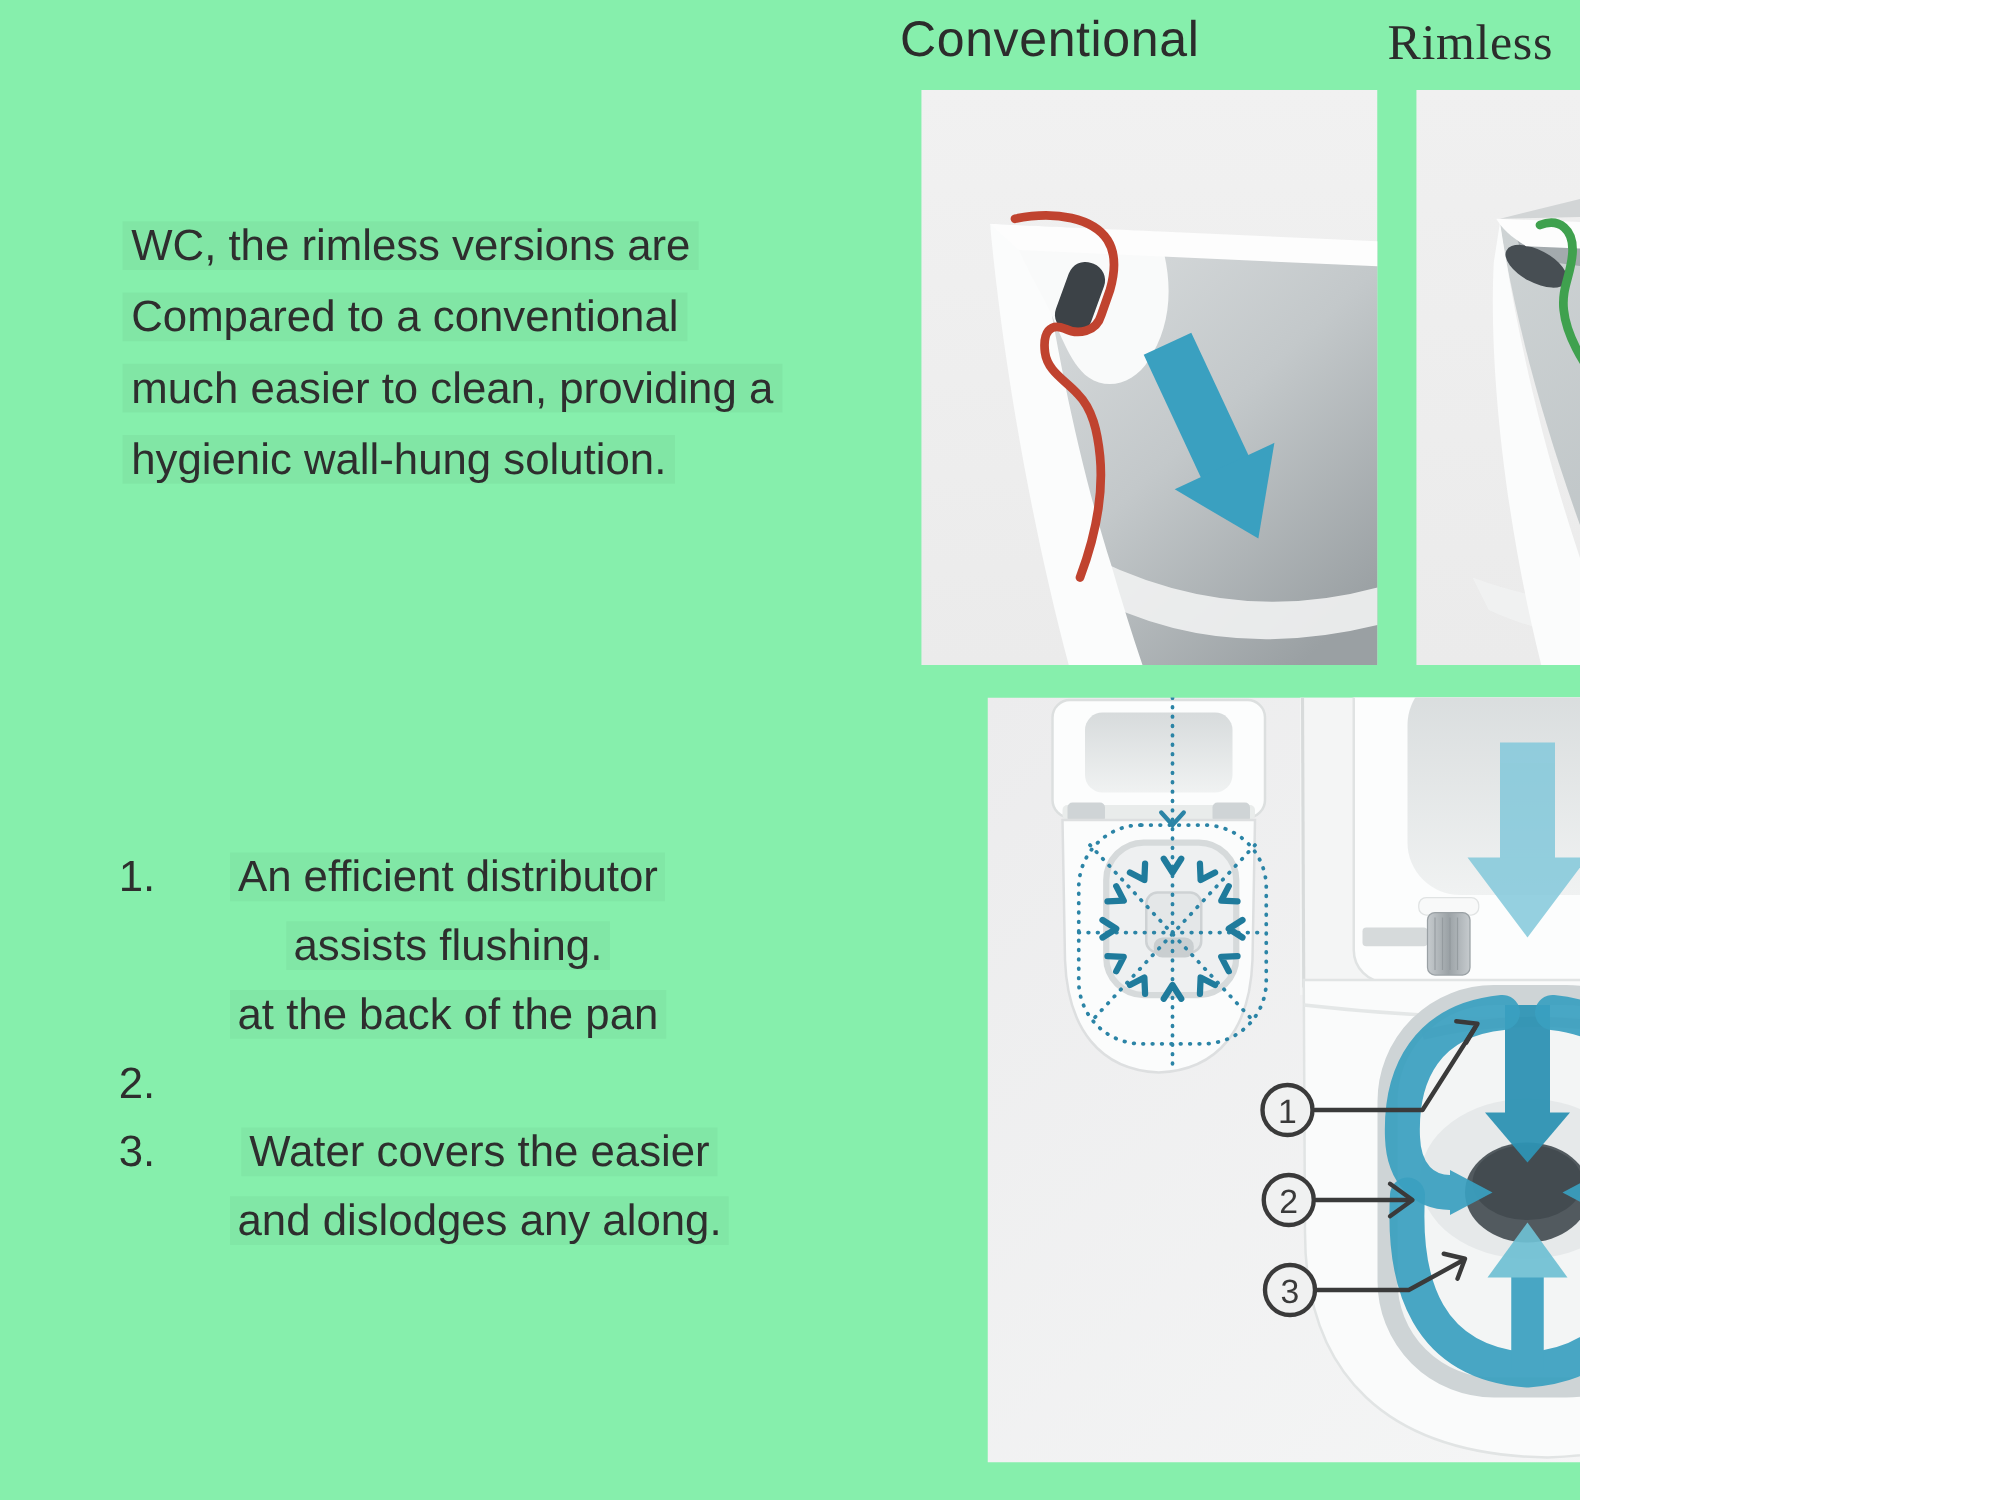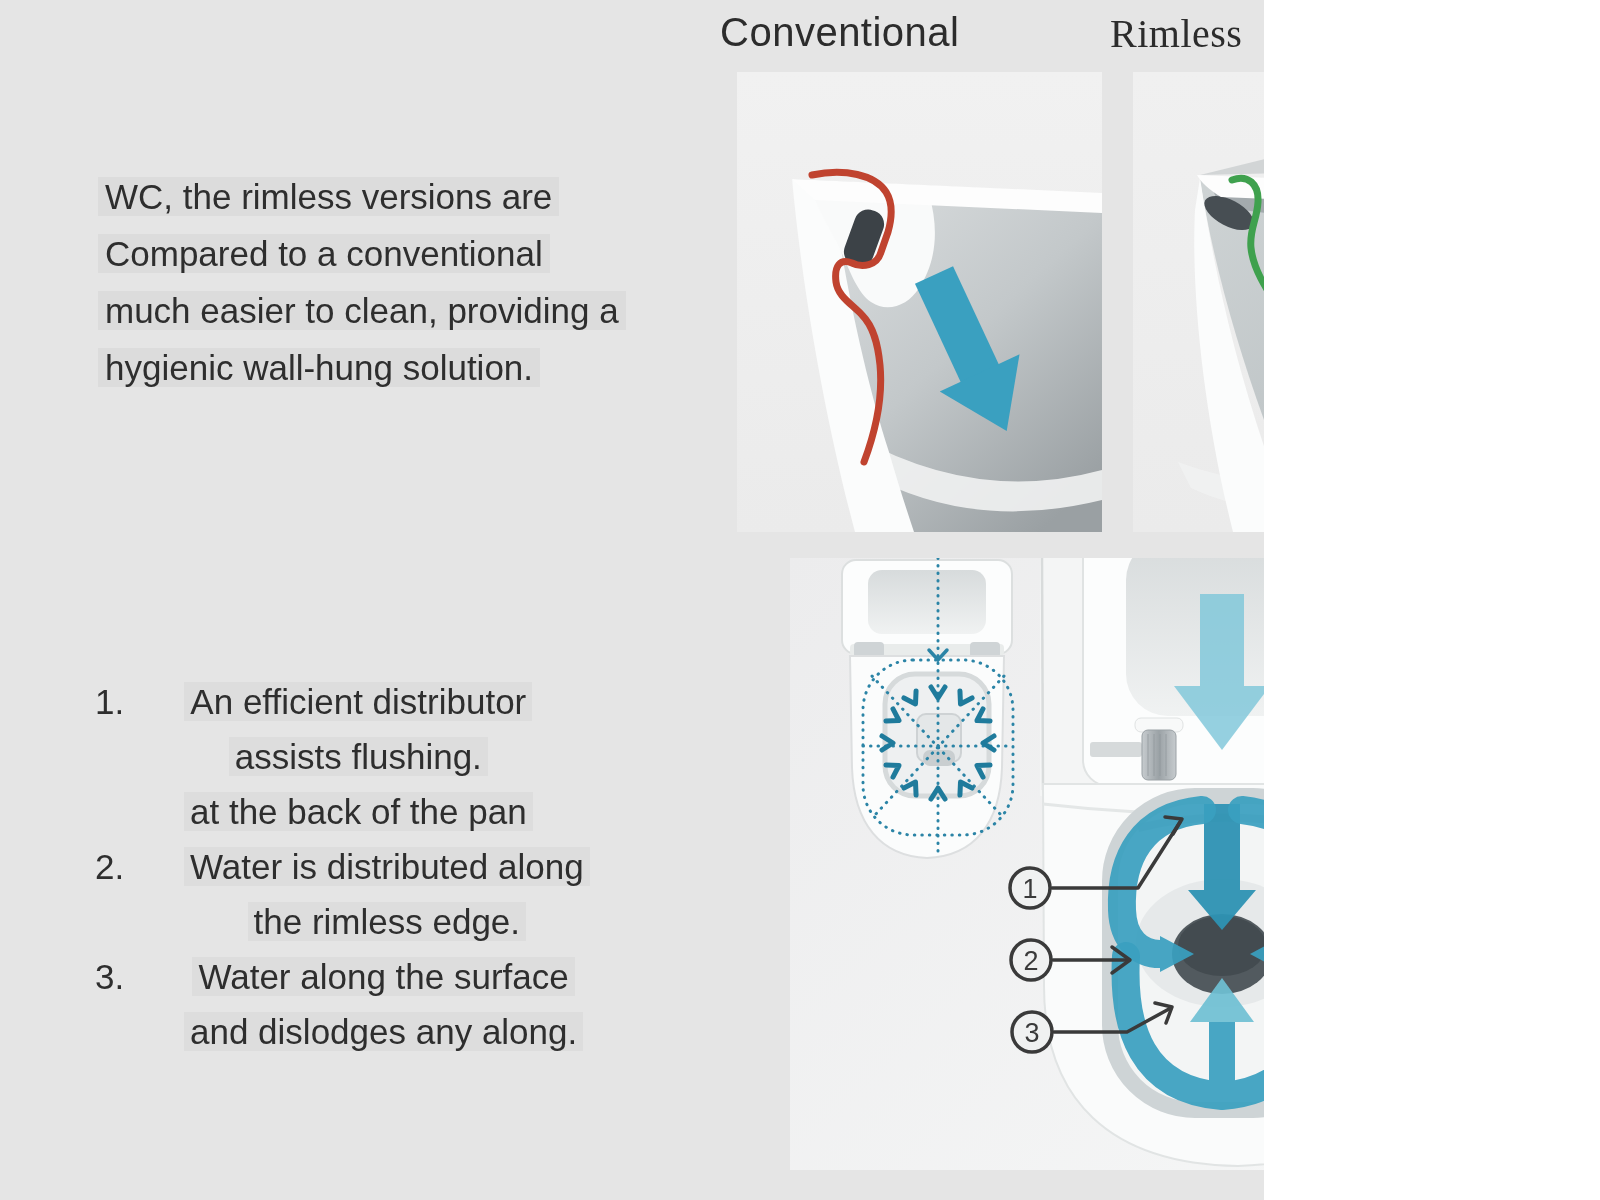--- a/index.html
+++ b/index.html
@@ -1,17 +1,17 @@
 <!DOCTYPE html>
 <html><head>
 <meta charset="utf-8">
 <style>
   html,body{margin:0;padding:0;background:#ffffff;}
   .canvas{
-    position:relative;width:1264px;height:1200px;background:#e5e5e5;
+    position:relative;width:1264px;height:1200px;background:#86efac;
     font-family:"Liberation Sans", sans-serif;color:#2e2e2e;overflow:hidden;
   }
   .col-heading{
     position:absolute;top:10px;font-size:40px;letter-spacing:0.5px;color:#2c2c2c;
   }
   #heading-conventional{left:720px;}
   #heading-rimless{left:1110px;font-family:Liberation Serif, serif;}
   .intro{position:absolute;left:105px;top:168px;font-size:35px;line-height:57px;}
   .intro .line{display:block;}
   .intro .line span{background:rgba(0,0,0,0.035);padding:0 7px;margin-left:-7px;}
@@ -49,29 +49,25 @@
     <div class="step">
       <div class="step-num">1.</div>
       <div class="step-lines">
         <span class="line"><span>An efficient distributor</span></span>
         <span class="line"><span>assists flushing.</span></span>
         <span class="line"><span>at the back of the pan</span></span>
       </div>
     </div>
     <div class="step">
       <div class="step-num">2.</div>
-      <div class="step-lines">
-        <span class="line"><span>Water is distributed along</span></span>
-        <span class="line"><span>the rimless edge.</span></span>
-      </div>
     </div>
     <div class="step">
       <div class="step-num">3.</div>
       <div class="step-lines">
-        <span class="line"><span>Water along the surface</span></span>
+        <span class="line"><span>Water covers the easier</span></span>
         <span class="line"><span>and dislodges any along.</span></span>
       </div>
     </div>
   </div>
 
   <svg class="panel" id="panel-conventional" width="365" height="460" viewBox="0 0 365 460">
     <defs>
       <linearGradient id="convBg" x1="0" y1="0" x2="0" y2="1">
         <stop offset="0" stop-color="#f1f1f1"></stop>
           <stop offset="1" stop-color="#ebebeb"></stop>

